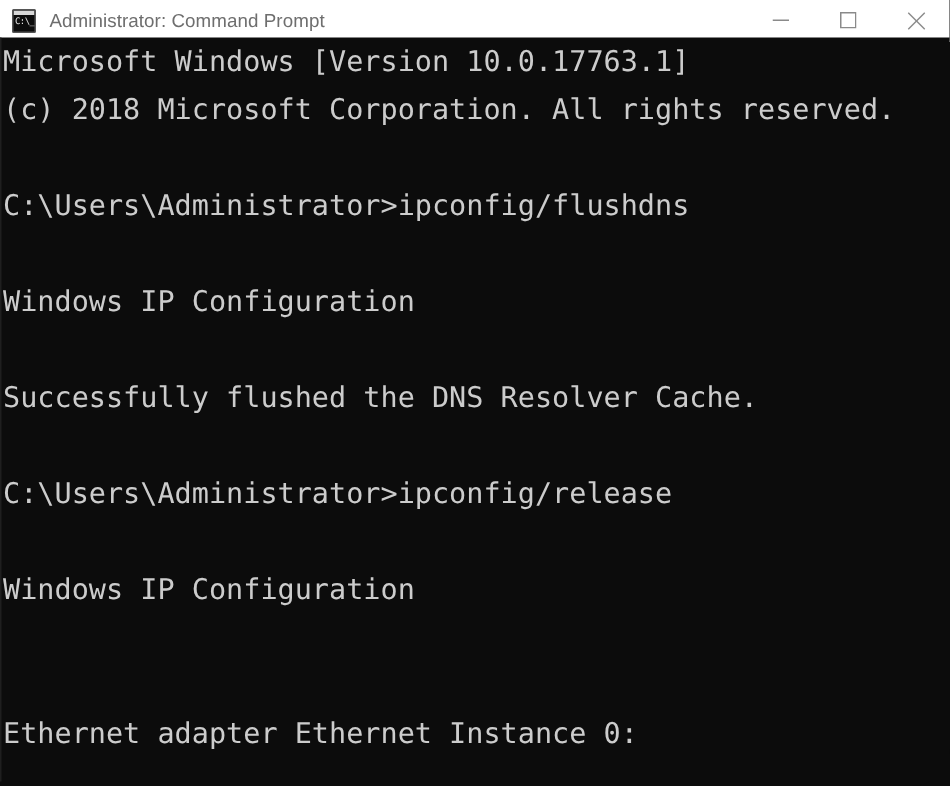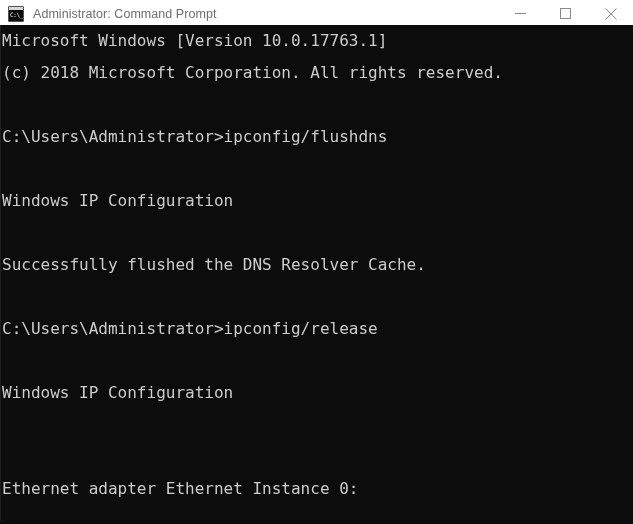--- a/index.html
+++ b/index.html
@@ -86,21 +86,21 @@
     justify-content: center;
     cursor: default;
   }
   .win-btn svg { display: block; }
   
   .console {
     flex: 1 1 auto;
     background: #0c0c0c;
     color: #cccccc;
     font-family: "DejaVu Sans Mono", monospace;
-    font-size: 16px;
+    font-size: 19px;
     line-height: 32px;
     padding: 0 0 0 1px;
     box-sizing: border-box;
     overflow: hidden;
     white-space: pre;
     border-left: 1px solid #1f1f1f;
     position: relative;
     top: -3px;
   }
   .line {

